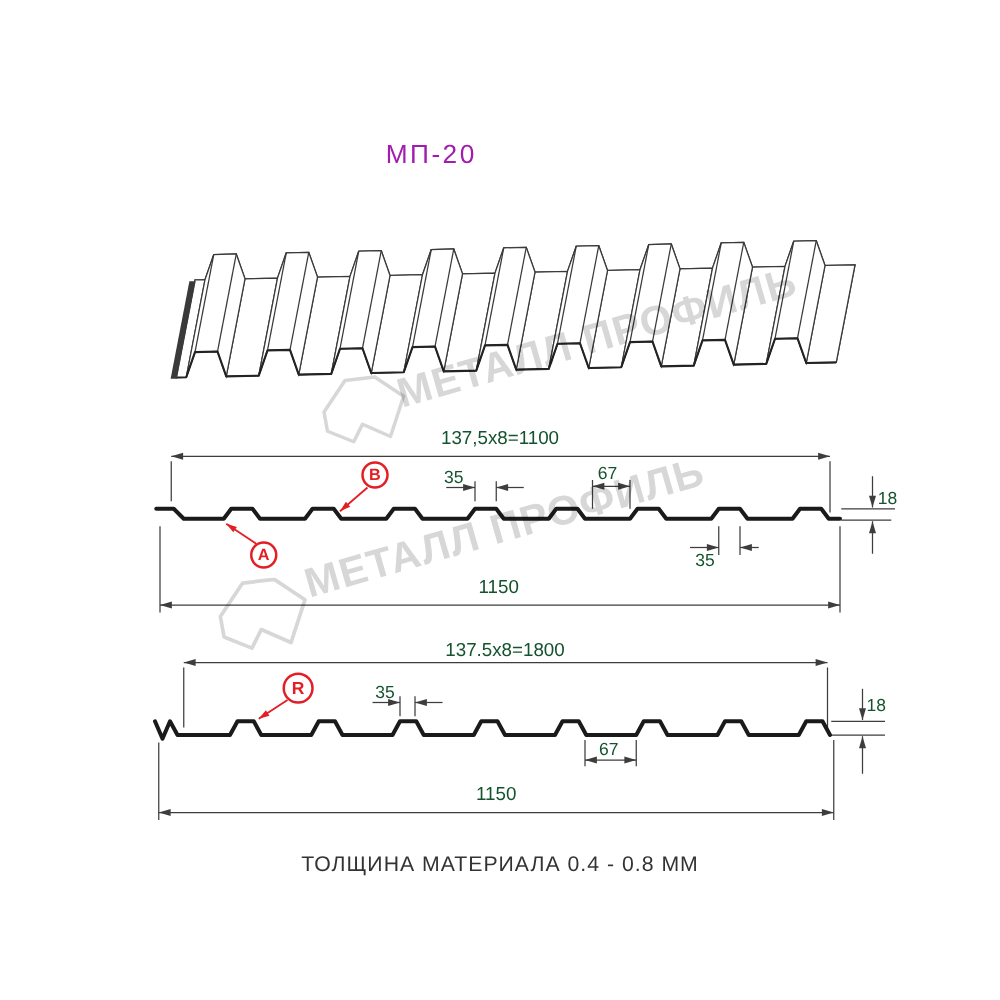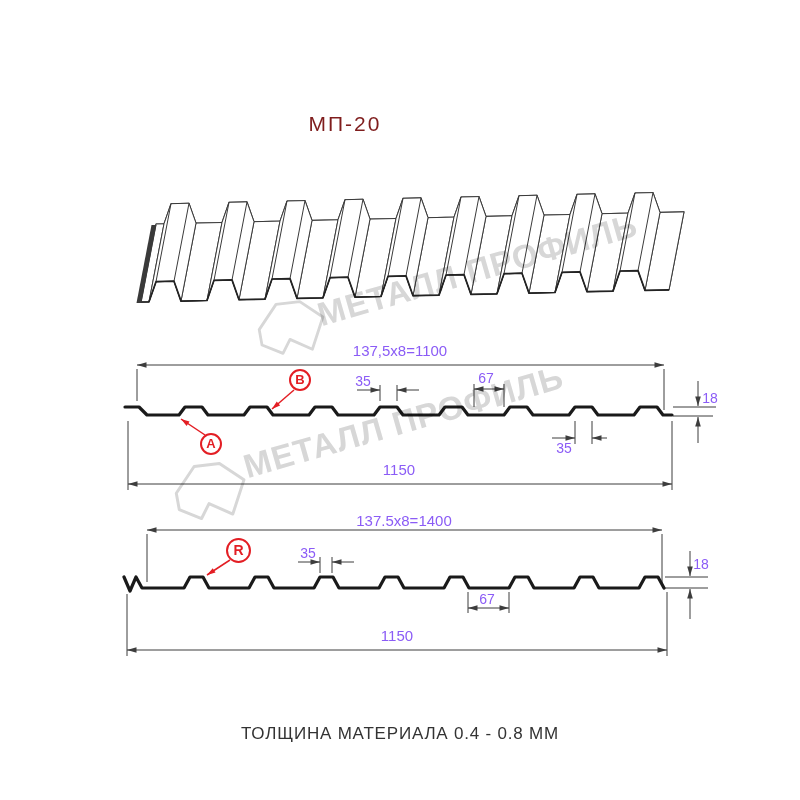--- a/index.html
+++ b/index.html
@@ -1,29 +1,29 @@
 <!DOCTYPE html>
 <html><head>
 <meta charset="utf-8">
 <style>
   html,body{margin:0;padding:0;background:#ffffff;}
   #stage{position:relative;width:800px;height:800px;background:#fff;overflow:hidden;
          font-family:"Liberation Sans", sans-serif;}
   .ttl{position:absolute;left:0;width:800px;text-align:center;color:#151515;
        font-weight:800;font-size:42px;letter-spacing:2px;top:62px;}
-  .sub{position:absolute;left:0;width:690px;text-align:center;color:#7f1d1d;
+  .sub{position:absolute;left:0;width:690px;text-align:center;color:#a21caf;
        font-weight:500;font-size:21px;letter-spacing:2px;top:112px;}
   .cap{position:absolute;left:0;width:800px;text-align:center;color:#333;
-       font-weight:500;font-size:17px;letter-spacing:0.8px;top:724px;}
+       font-weight:500;font-size:17px;letter-spacing:0.8px;top:682px;}
   svg.layer{position:absolute;left:0;top:0;z-index:2;}
   .wm{position:absolute;z-index:3;mix-blend-mode:multiply;pointer-events:none;}
   .wm-text{font-weight:700;font-size:33px;line-height:33px;color:#d7d7d7;
            letter-spacing:1px;white-space:nowrap;transform:rotate(-16deg);
            transform-origin:left bottom;}
-  .dim{position:absolute;z-index:4;color:#8b5cf6;font-size:14px;line-height:14px;
+  .dim{position:absolute;z-index:4;color:#14532d;font-size:14px;line-height:14px;
        transform:translateX(-50%);white-space:nowrap;}
   .dim.big{font-size:15px;line-height:15px;}
   .badge{position:absolute;z-index:5;box-sizing:border-box;border:2px solid #e31e24;
          border-radius:50%;background:#fff;color:#e31e24;text-align:center;}
   .badge.sm{width:22px;height:22px;font-size:13px;line-height:18px;font-weight:600;}
   .badge.md{width:25px;height:25px;font-size:14px;line-height:21px;font-weight:600;}
 </style>
 </head>
 <body>
 
@@ -157,21 +157,21 @@
   </div>
   <div class="wm wm-text" style="left:249px;top:450px;">МЕТАЛЛ ПРОФИЛЬ</div>
 
   <div class="dim big" style="left:400px;top:343px;">137,5x8=1100</div>
   <div class="dim" style="left:363px;top:374px;">35</div>
   <div class="dim" style="left:486px;top:371px;">67</div>
   <div class="dim" style="left:710px;top:391px;">18</div>
   <div class="dim" style="left:564px;top:441px;">35</div>
   <div class="dim big" style="left:399px;top:462px;">1150</div>
 
-  <div class="dim big" style="left:404px;top:513px;">137.5x8=1400</div>
+  <div class="dim big" style="left:404px;top:513px;">137.5x8=1800</div>
   <div class="dim" style="left:308px;top:546px;">35</div>
   <div class="dim" style="left:487px;top:592px;">67</div>
   <div class="dim" style="left:701px;top:557px;">18</div>
   <div class="dim big" style="left:397px;top:628px;">1150</div>
 
   <div class="badge sm" style="left:200px;top:433px;">А</div>
   <div class="badge sm" style="left:289px;top:369px;">В</div>
   <div class="badge md" style="left:226px;top:538px;">R</div>
 
   <div class="cap">ТОЛЩИНА МАТЕРИАЛА 0.4 - 0.8 ММ</div>

